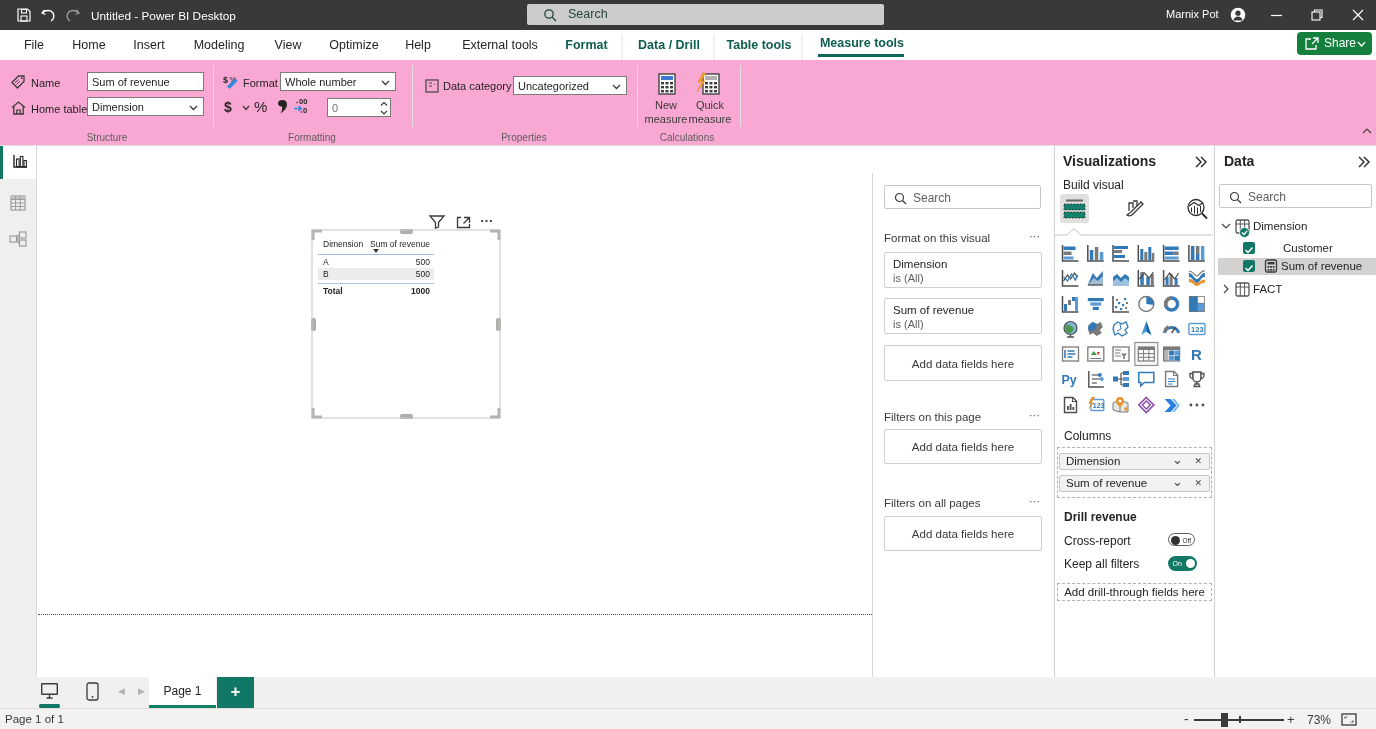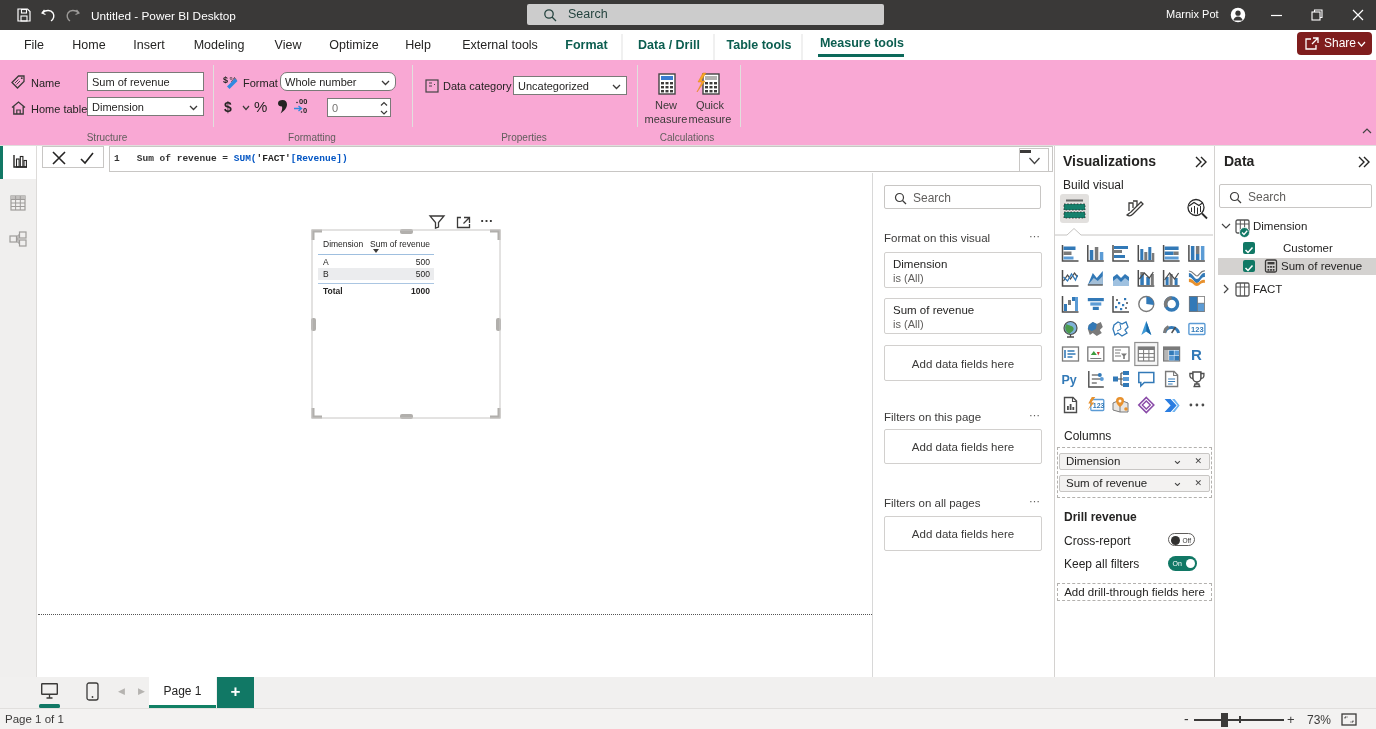--- a/index.html
+++ b/index.html
@@ -15,21 +15,21 @@
 #titlebar .title { position:absolute; left:91px; top:8.5px; font-size:11.8px; color:#fff; }
 #searchbox { position:absolute; left:527px; top:4px; width:357px; height:21px; background:#cccccc; border-radius:2px; }
 #searchbox span { position:absolute; left:41px; top:3px; font-size:12.5px; color:#25443f; }
 .wc { position:absolute; top:0; width:46px; height:30px; color:#fff; font-size:13px; text-align:center; line-height:30px; }
 
 
 #menubar { left:0; top:30px; width:1376px; height:30px; background:#fff; font-size:12.5px; color:#252423; }
 .mtab { position:absolute; top:0; height:30px; line-height:30px; text-align:center; }
 .ctab { color:#0c5e50; font-weight:bold; background:#fff; }
 #tab-measure { border-bottom:3px solid #0c695a; font-weight:bold; height:27px; line-height:27px; }
-#sharebtn { position:absolute; left:1297px; top:32px; width:75px; height:23px; background:#7f1d1d; border-radius:4px; color:#fff; font-size:12px; line-height:23px; text-align:center; }
+#sharebtn { position:absolute; left:1297px; top:32px; width:75px; height:23px; background:#15803d; border-radius:4px; color:#fff; font-size:12px; line-height:23px; text-align:center; }
 
 
 #ribbon { left:0; top:60px; width:1376px; height:86px; background:#f9a8d4; border-bottom:1px solid #e1dfdd; }
 .rgroup-label { position:absolute; top:72px; font-size:10px; color:#605e5c; text-align:center; }
 .rsep { position:absolute; top:5px; height:62px; width:1px; background:#e1dfdd; }
 .rlabel { font-size:11px; color:#252423; }
 .rinput { position:absolute; border:1px solid #7a7a78; background:#fff; font-size:11px; color:#252423; padding:3px 4px; height:19px; line-height:13px; }
 .rdrop { position:absolute; border:1px solid #7a7a78; background:#fff; font-size:11px; color:#252423; padding:3px 4px; height:19px; line-height:13px; }
 .rdrop .chev { position:absolute; right:5px; top:7px; }
 .bigbtn { position:absolute; width:46px; text-align:center; font-size:11px; color:#3b3a39; line-height:13.5px; }
@@ -174,21 +174,21 @@
           <path d="M1 1 L4.5 4.5 L8 1" fill="none" stroke="#3b3a39" stroke-width="1.3"></path>
         </svg></div>
     <div class="rsep" style="left:213px;"></div>
 
     <svg class="abs" style="left:223px;top:14px;" width="17" height="17" viewBox="0 0 17 17">
         <text x="0" y="9" font-size="9" font-weight="bold" fill="#252423" font-family="Liberation Sans">$</text>
         <text x="6.5" y="8" font-size="8" fill="#252423" font-family="Liberation Sans">%</text>
         <path d="M3 14.5 L11 6.5 L13.5 9 L5.5 17" fill="#2f8ae0" transform="translate(1,-2)"></path>
       </svg>
     <span class="abs rlabel" style="left:243px;top:17px;">Format</span>
-    <div class="rdrop" style="left:280px;top:12px;width:116px;border-radius:7px;">Whole number<svg class="chev" width="9" height="6" viewBox="0 0 9 6">
+    <div class="rdrop" style="left:280px;top:12px;width:116px;">Whole number<svg class="chev" width="9" height="6" viewBox="0 0 9 6">
           <path d="M1 1 L4.5 4.5 L8 1" fill="none" stroke="#3b3a39" stroke-width="1.3"></path>
         </svg></div>
     <span class="abs" style="left:224px;top:39px;font-size:14px;font-weight:bold;color:#252423;">$</span>
     <svg class="abs" style="left:242px;top:45px;" width="8" height="6" viewBox="0 0 8 6">
         <path d="M1 1 L4 4.5 L7 1" fill="none" stroke="#3b3a39" stroke-width="1.2"></path>
       </svg>
     <span class="abs" style="left:254px;top:38px;font-size:15px;color:#252423;">%</span>
     <svg class="abs" style="left:277px;top:39px;" width="11" height="15" viewBox="0 0 11 15">
         <path d="M5.5 1 C8.5 1 10 3 10 5.5 C10 9 7 12 3.5 14.5 C5 11.5 5.5 9.5 5 7.5 C2.5 7.5 1 6.5 1 4.2 C1 2.2 3 1 5.5 1 Z" fill="#252423"></path>
       </svg>
@@ -251,37 +251,20 @@
     <div class="bigbtn" style="left:687px;top:39px;">Quick<br>measure</div>
     <div class="rsep" style="left:740px;"></div>
 
     <span class="rgroup-label" style="left:57px;width:100px;">Structure</span>
     <span class="rgroup-label" style="left:262px;width:100px;">Formatting</span>
     <span class="rgroup-label" style="left:474px;width:100px;">Properties</span>
     <span class="rgroup-label" style="left:637px;width:100px;">Calculations</span>
     <svg class="abs" style="left:1361px;top:66px;" width="12" height="10" viewBox="0 0 12 10">
         <path d="M2 7 L6 3 L10 7" fill="none" stroke="#444" stroke-width="1.2"></path>
       </svg>
-  </div>
-  <div id="fxbar" class="abs">
-    <div id="fxbtns">
-      <svg style="position:absolute;left:8px;top:3px;" width="16" height="16" viewBox="0 0 16 16">
-          <path d="M2 2 L14 14 M14 2 L2 14" stroke="#252423" stroke-width="1.6" fill="none"></path>
-        </svg>
-      <svg style="position:absolute;left:36px;top:3px;" width="16" height="16" viewBox="0 0 16 16">
-          <path d="M2 9 L6 13 L14 3" stroke="#252423" stroke-width="1.6" fill="none"></path>
-        </svg>
-    </div>
-    <div id="fxinput" style="padding-left:4px;">1&nbsp;&nbsp;&nbsp;Sum of revenue = <span style="color:#0356c4">SUM(</span><span style="color:#252423">'FACT'</span><span style="color:#0356c4">[Revenue]</span><span style="color:#0356c4">)</span></div>
-    <div id="fxchev">
-        <div style="position:absolute;left:0px;top:1px;width:11px;height:2.5px;background:#3b3a39;"></div>
-        <svg style="position:absolute;left:8px;top:7px;" width="13" height="10" viewBox="0 0 13 10">
-          <path d="M1.5 2 L6.5 7.5 L11.5 2" stroke="#444" stroke-width="1.3" fill="none"></path>
-        </svg>
-      </div>
   </div>
   <div id="sidebar" class="abs">
     <div class="sideicon sel" style="top:0px;height:33px;">
       <svg style="position:absolute;left:10px;top:9px;" width="15" height="13" viewBox="0 0 15 13">
           <path d="M1 0 L1 12 L14 12" stroke="#252423" stroke-width="1.4" fill="none"></path>
           <rect x="3.5" y="4" width="2.6" height="8" fill="none" stroke="#252423" stroke-width="1.1"></rect>
           <rect x="7.3" y="1.5" width="2.6" height="10.5" fill="none" stroke="#252423" stroke-width="1.1"></rect>
           <rect x="11" y="5.5" width="2.4" height="6.5" fill="none" stroke="#252423" stroke-width="1.1"></rect>
         </svg>
     </div>

